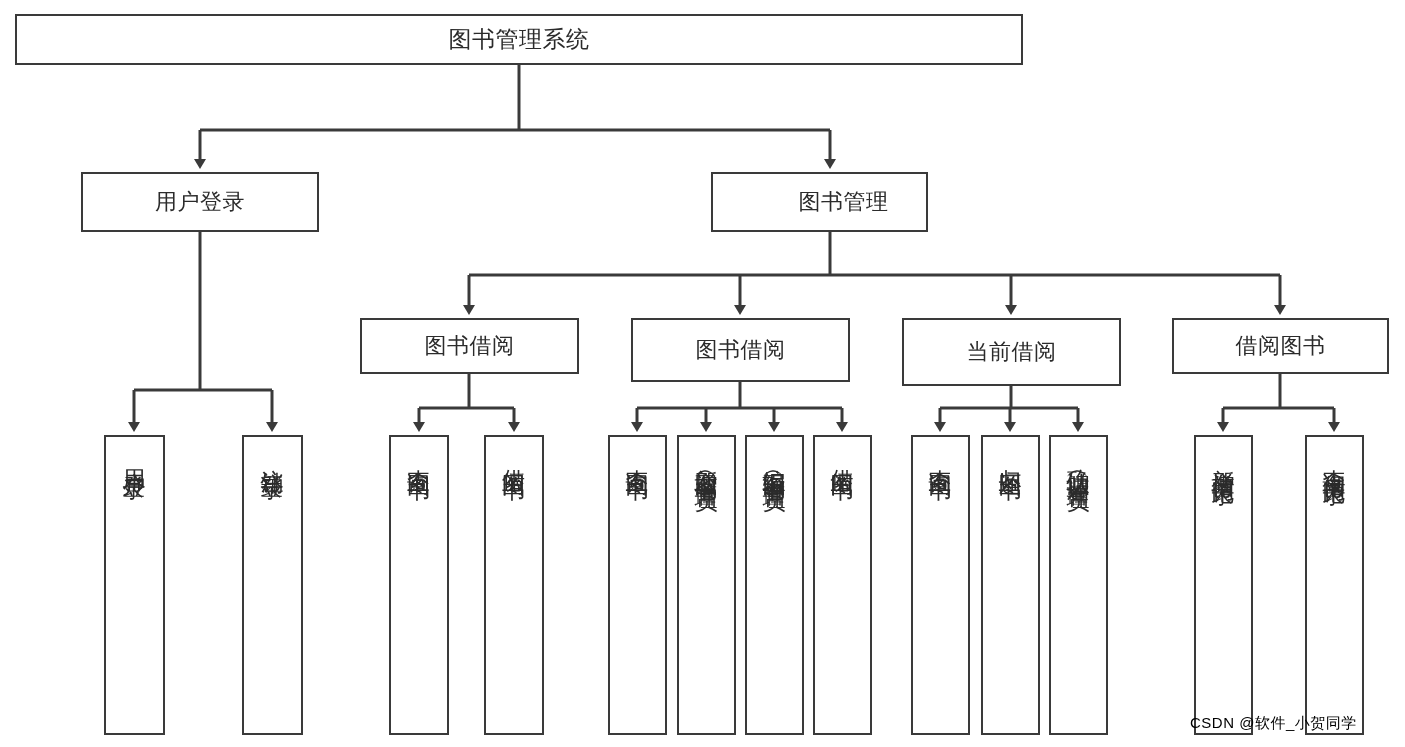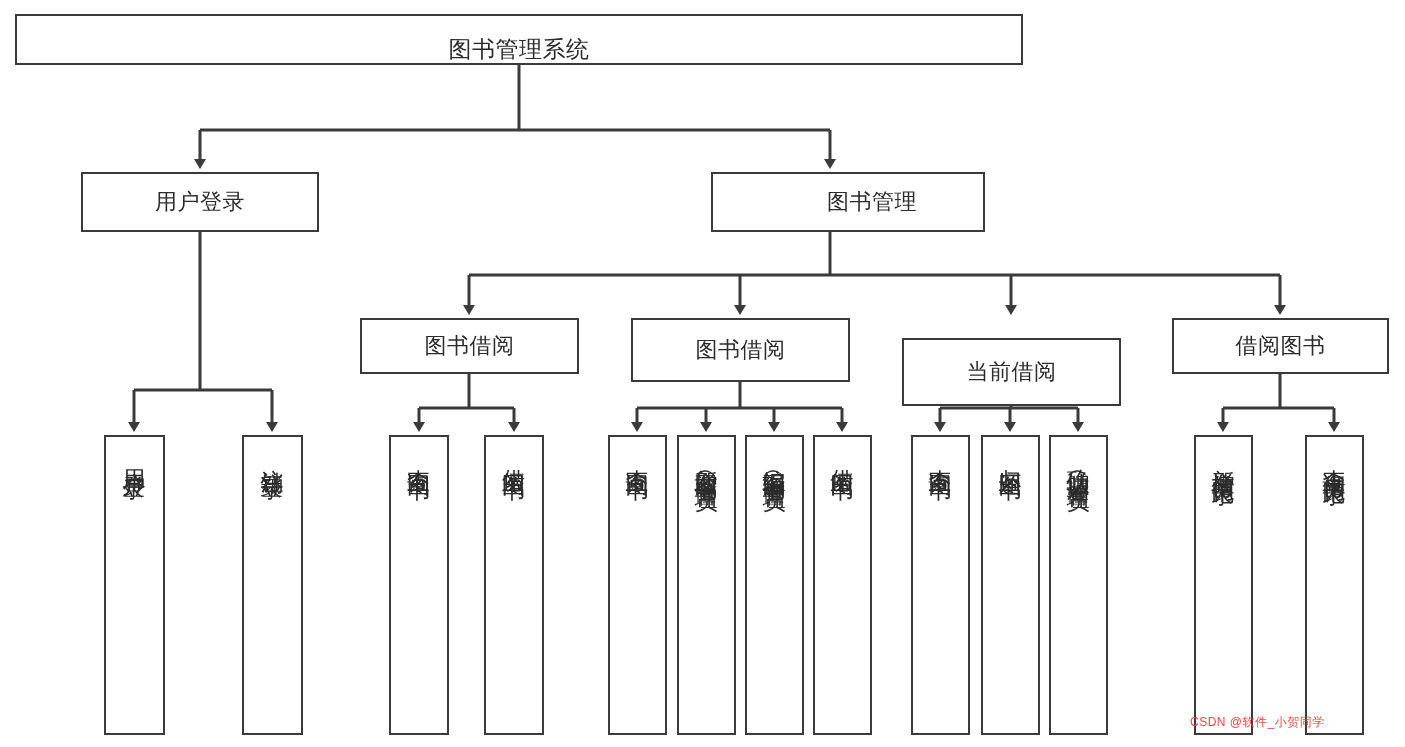--- a/index.html
+++ b/index.html
@@ -53,22 +53,22 @@
     writing-mode: vertical-rl;
     text-orientation: upright;
     font-size: 23px;
     line-height: 1.05;
     letter-spacing: 3px;
     white-space: nowrap;
   }
   .node.root .label { font-size: 23px; }
   .watermark {
     position: absolute;
-    color: #ef4444;
-    font-size: 12px;
+    color: #000000;
+    font-size: 15px;
     white-space: nowrap;
     letter-spacing: 0.5px;
   }
 </style>
 </head>
 <body>
 
 <div id="canvas">
 
   <svg class="wires" viewBox="0 0 1405 747" xmlns="http://www.w3.org/2000/svg">
@@ -114,38 +114,38 @@
       <path d="M1010,408 L1010,423" marker-end="url(#arrow)"></path>
       <path d="M1078,408 L1078,423" marker-end="url(#arrow)"></path>
 
       <path d="M1280,374 L1280,408"></path>
       <path d="M1223,408 L1334,408"></path>
       <path d="M1223,408 L1223,423" marker-end="url(#arrow)"></path>
       <path d="M1334,408 L1334,423" marker-end="url(#arrow)"></path>
     </g>
   </svg>
 
-  <div class="node horizontal root" style="left:15px; top:14px; width:1008px; height:51px;align-items:flex-end;">
+  <div class="node horizontal root" style="left:15px; top:14px; width:1008px; height:51px;">
     <span class="label">图书管理系统</span>
   </div>
 
   <div class="node horizontal" style="left:81px; top:172px; width:238px; height:60px;">
     <span class="label">用户登录</span>
   </div>
-  <div class="node horizontal" style="left:711px; top:172px; width:274px; height:60px;padding-left:48px;">
+  <div class="node horizontal" style="left:711px; top:172px; width:217px; height:60px;padding-left:48px;">
     <span class="label">图书管理</span>
   </div>
 
   <div class="node horizontal" style="left:360px; top:318px; width:219px; height:56px;">
     <span class="label">图书借阅</span>
   </div>
   <div class="node horizontal" style="left:631px; top:318px; width:219px; height:64px;">
     <span class="label">图书借阅</span>
   </div>
-  <div class="node horizontal" style="left:902px; top:318px; width:219px; height:68px;margin-top:20px;">
+  <div class="node horizontal" style="left:902px; top:318px; width:219px; height:68px;">
     <span class="label">当前借阅</span>
   </div>
   <div class="node horizontal" style="left:1172px; top:318px; width:217px; height:56px;">
     <span class="label">借阅图书</span>
   </div>
 
   <div class="node vertical" style="left:104px; top:435px; width:61px; height:300px;">
     <span class="label">用户登录</span>
   </div>
   <div class="node vertical" style="left:242px; top:435px; width:61px; height:300px;">

